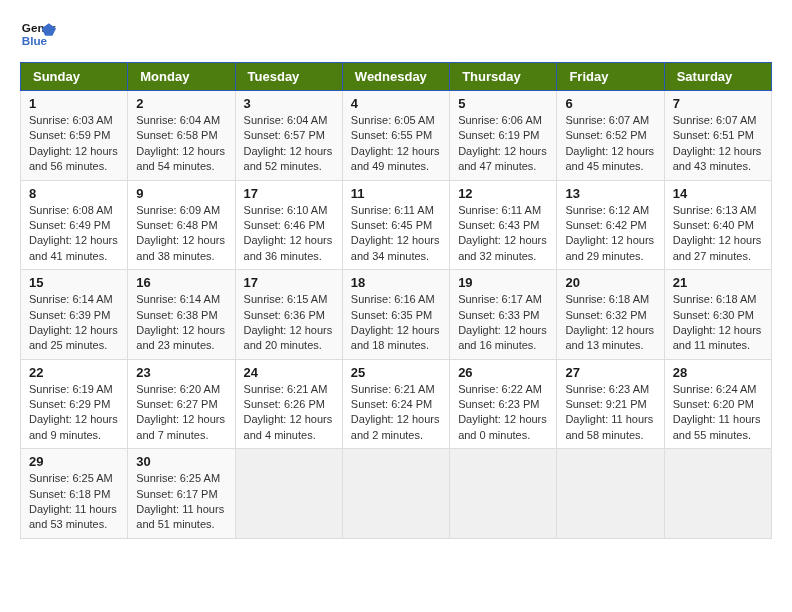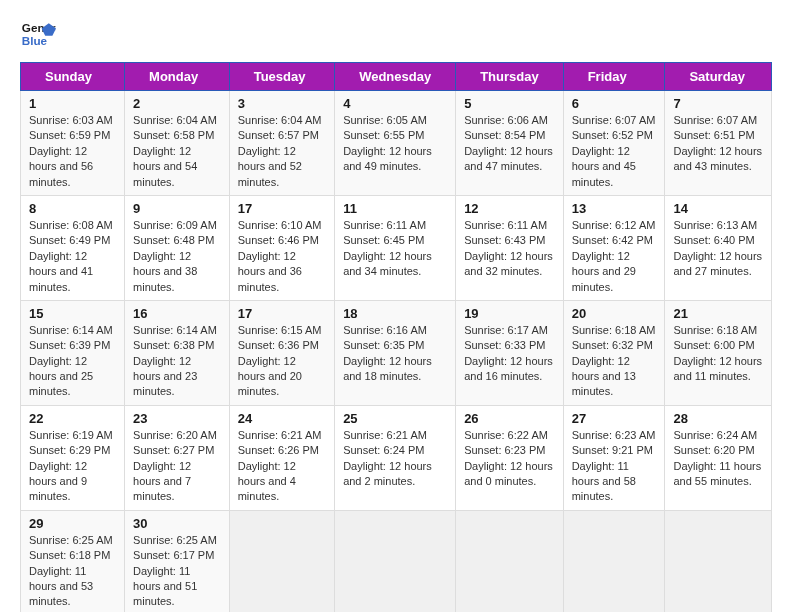--- a/index.html
+++ b/index.html
@@ -42,24 +42,24 @@
     .subtitle {
       font-size: 16px;
       color: #333;
     }
     table {
       width: 100%;
       border-collapse: collapse;
       font-size: 11px;
     }
     thead tr th {
-      background: #a21caf;
+      background: #4d7c0f;
       color: #fff;
       text-align: left;
-      padding: 6px 24px;
+      padding: 6px 12px;
       font-size: 13px;
       font-weight: bold;
       border: 1px solid #2a5ab8;
     }
     tbody tr td {
       border: 1px solid #ddd;
       padding: 5px 8px;
       vertical-align: top;
       background: #fff;
       width: calc(100% / 7);
@@ -145,21 +145,21 @@
         <td>
           <span class="day-num">4</span>
           <div class="day-info">Sunrise: 6:05 AM
 Sunset: 6:55 PM
 Daylight: 12 hours
 and 49 minutes.</div>
         </td>
         <td>
           <span class="day-num">5</span>
           <div class="day-info">Sunrise: 6:06 AM
-Sunset: 8:54 PM
+Sunset: 6:19 PM
 Daylight: 12 hours
 and 47 minutes.</div>
         </td>
         <td>
           <span class="day-num">6</span>
           <div class="day-info">Sunrise: 6:07 AM
 Sunset: 6:52 PM
 Daylight: 12 hours
 and 45 minutes.</div>
         </td>
@@ -261,21 +261,21 @@
         <td>
           <span class="day-num">20</span>
           <div class="day-info">Sunrise: 6:18 AM
 Sunset: 6:32 PM
 Daylight: 12 hours
 and 13 minutes.</div>
         </td>
         <td>
           <span class="day-num">21</span>
           <div class="day-info">Sunrise: 6:18 AM
-Sunset: 6:00 PM
+Sunset: 6:30 PM
 Daylight: 12 hours
 and 11 minutes.</div>
         </td>
       </tr>
       <tr>
         <td>
           <span class="day-num">22</span>
           <div class="day-info">Sunrise: 6:19 AM
 Sunset: 6:29 PM
 Daylight: 12 hours

